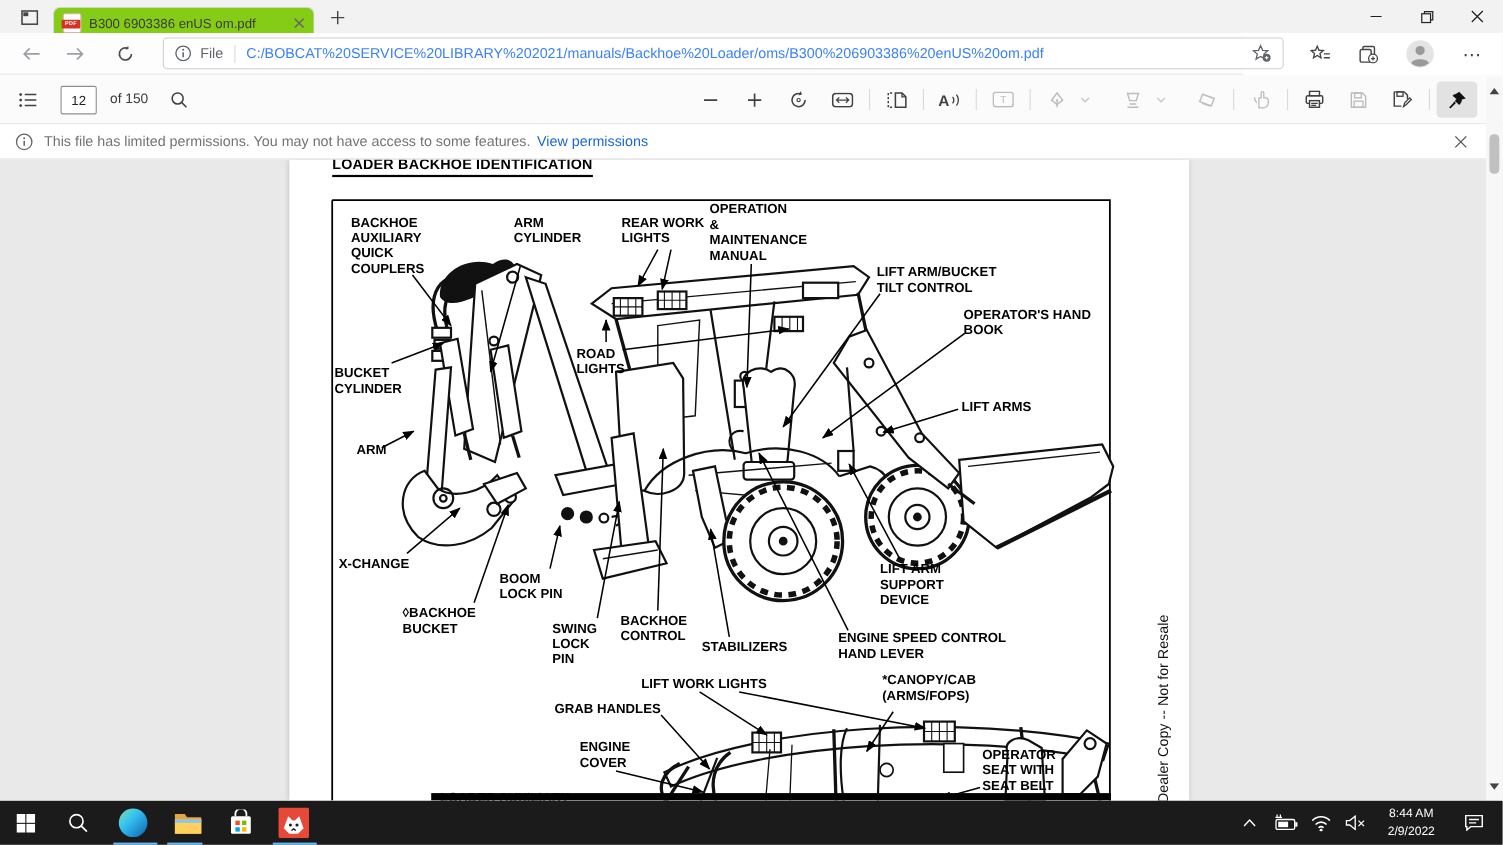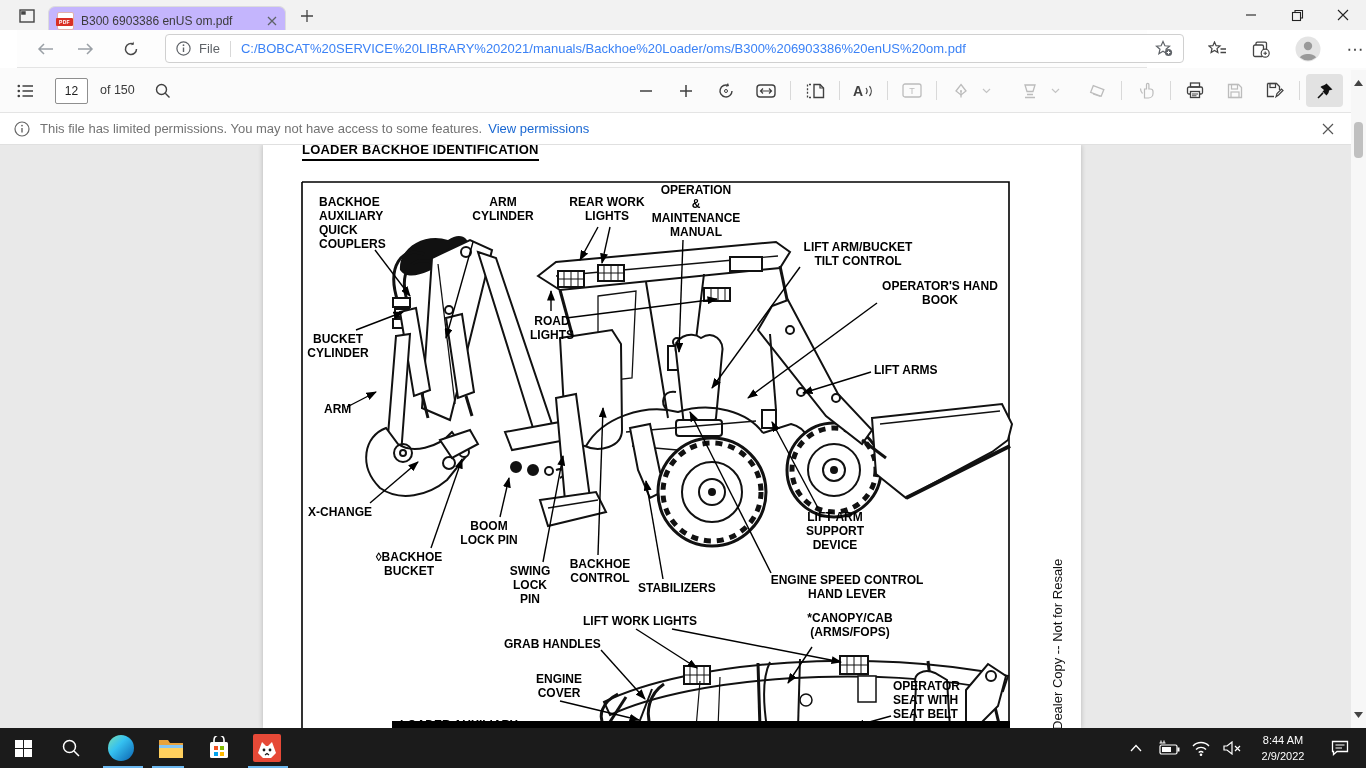--- a/index.html
+++ b/index.html
@@ -1,29 +1,29 @@
 <!DOCTYPE html>
 <html><head>
 <meta charset="utf-8">
 <style>
   html,body{margin:0;padding:0;width:1366px;height:768px;overflow:hidden;
     font-family:"Liberation Sans",sans-serif;background:#fff;}
   .abs{position:absolute;}
   
   .titlebar{left:0;top:0;width:1366px;height:30px;background:#f2f2f2;}
-  .tab{left:48px;top:6px;width:238px;height:28px;background:#c4b5fd;border:1px solid #dcdcdc;
+  .tab{left:48px;top:6px;width:238px;height:28px;background:#84cc16;border:1px solid #dcdcdc;
     border-bottom:none;border-radius:7px 7px 0 0;display:flex;align-items:center;padding:0 8px;box-sizing:border-box;}
   .tab-title{font-size:12px;color:#3b3b3b;white-space:nowrap;overflow:hidden;flex:1;margin-left:7px;}
   .pdfico{width:15px;height:16px;position:relative;flex:none;background:#fff;border:1px solid #e0b0ac;border-radius:2px;}
   .pdfico .band{position:absolute;left:-2px;top:5px;width:17px;height:8px;background:#d93025;border-radius:1px;
     color:#fff;font-size:5px;font-weight:bold;text-align:center;line-height:8px;letter-spacing:.3px;}
   .iconbtn{display:flex;align-items:center;justify-content:center;}
   .winctl{top:0;height:30px;width:46px;display:flex;align-items:center;justify-content:center;}
   
-  .navbar{left:17px;top:30px;width:1130px;height:38px;background:#fdfdfd;border-bottom:1px solid #e4e4e4;box-sizing:border-box;}
+  .navbar{left:0;top:30px;width:1130px;height:38px;background:#fdfdfd;border-bottom:1px solid #e4e4e4;box-sizing:border-box;}
   .omnibox{left:148px;top:4px;width:1019px;height:29px;background:#fff;border:1px solid #d0d0d0;border-radius:4px;
     display:flex;align-items:center;box-sizing:border-box;padding:0 10px;}
   .scheme{font-size:13px;color:#5f6368;margin:0 10px 0 8px;}
   .vdiv{width:1px;height:16px;background:#d8d8d8;margin-right:10px;}
   .url{font-size:13px;color:#3b82f6;white-space:nowrap;overflow:hidden;flex:1;}
   
   .pdfbar{left:0;top:68px;width:1366px;height:45px;background:#fbfbfb;border-bottom:1px solid #e4e4e4;box-sizing:border-box;}
   .pageinput{left:55px;top:10px;width:33px;height:26px;border:1px solid #8f8f8f;border-radius:2px;background:#fff;
     font-size:12px;text-align:center;font-family:"Liberation Sans",sans-serif;color:#222;box-sizing:border-box;}
   .ofpages{left:100px;top:15px;font-size:12.5px;color:#3b3b3b;}
@@ -35,21 +35,21 @@
   .notice{left:0;top:113px;width:1366px;height:32px;background:#fff;border-bottom:1px solid #e0e0e0;
     box-sizing:border-box;display:flex;align-items:center;}
   .notice-text{font-size:13px;color:#737373;margin-left:10px;}
   .notice-link{font-size:13px;color:#1967d2;margin-left:6px;}
   
   .content{left:0;top:145px;width:1366px;height:583px;background:#e9e9e9;overflow:hidden;}
   .page{left:263px;top:0;width:818px;height:583px;background:#fff;overflow:hidden;box-shadow:0 0 5px rgba(0,0,0,.22);}
   .doc-heading{left:39px;top:-3px;font-size:13px;font-weight:bold;color:#000;border-bottom:2px solid #000;
     padding-bottom:2px;letter-spacing:.2px;}
   .lbl{position:absolute;font-size:12px;font-weight:bold;line-height:14px;color:#000;white-space:pre-line;}
-  .c{text-align:center;}
+  .c{}
   .watermark{left:787px;top:585px;transform:rotate(-90deg);transform-origin:0 0;font-size:13px;color:#111;white-space:nowrap;}
   
   .scroll{left:1351px;top:70px;width:15px;height:658px;background:#f7f7f7;}
   .thumb{left:3px;top:52px;width:9px;height:36px;background:#c0c0c0;border-radius:4px;}
   
   .taskbar{left:0;top:728px;width:1366px;height:40px;background:#1b1b1b;}
   .tkbtn{top:0;width:46px;height:40px;display:flex;align-items:center;justify-content:center;}
   .underline{top:38px;height:2px;background:#6cb8f0;}
   .edgeball{width:26px;height:26px;border-radius:50%;background:linear-gradient(135deg,#7ce0b0 0%,#35c1f1 40%,#0b62b0 100%);}
   .clock{top:4px;width:70px;text-align:center;color:#fff;font-size:11px;line-height:16px;}

